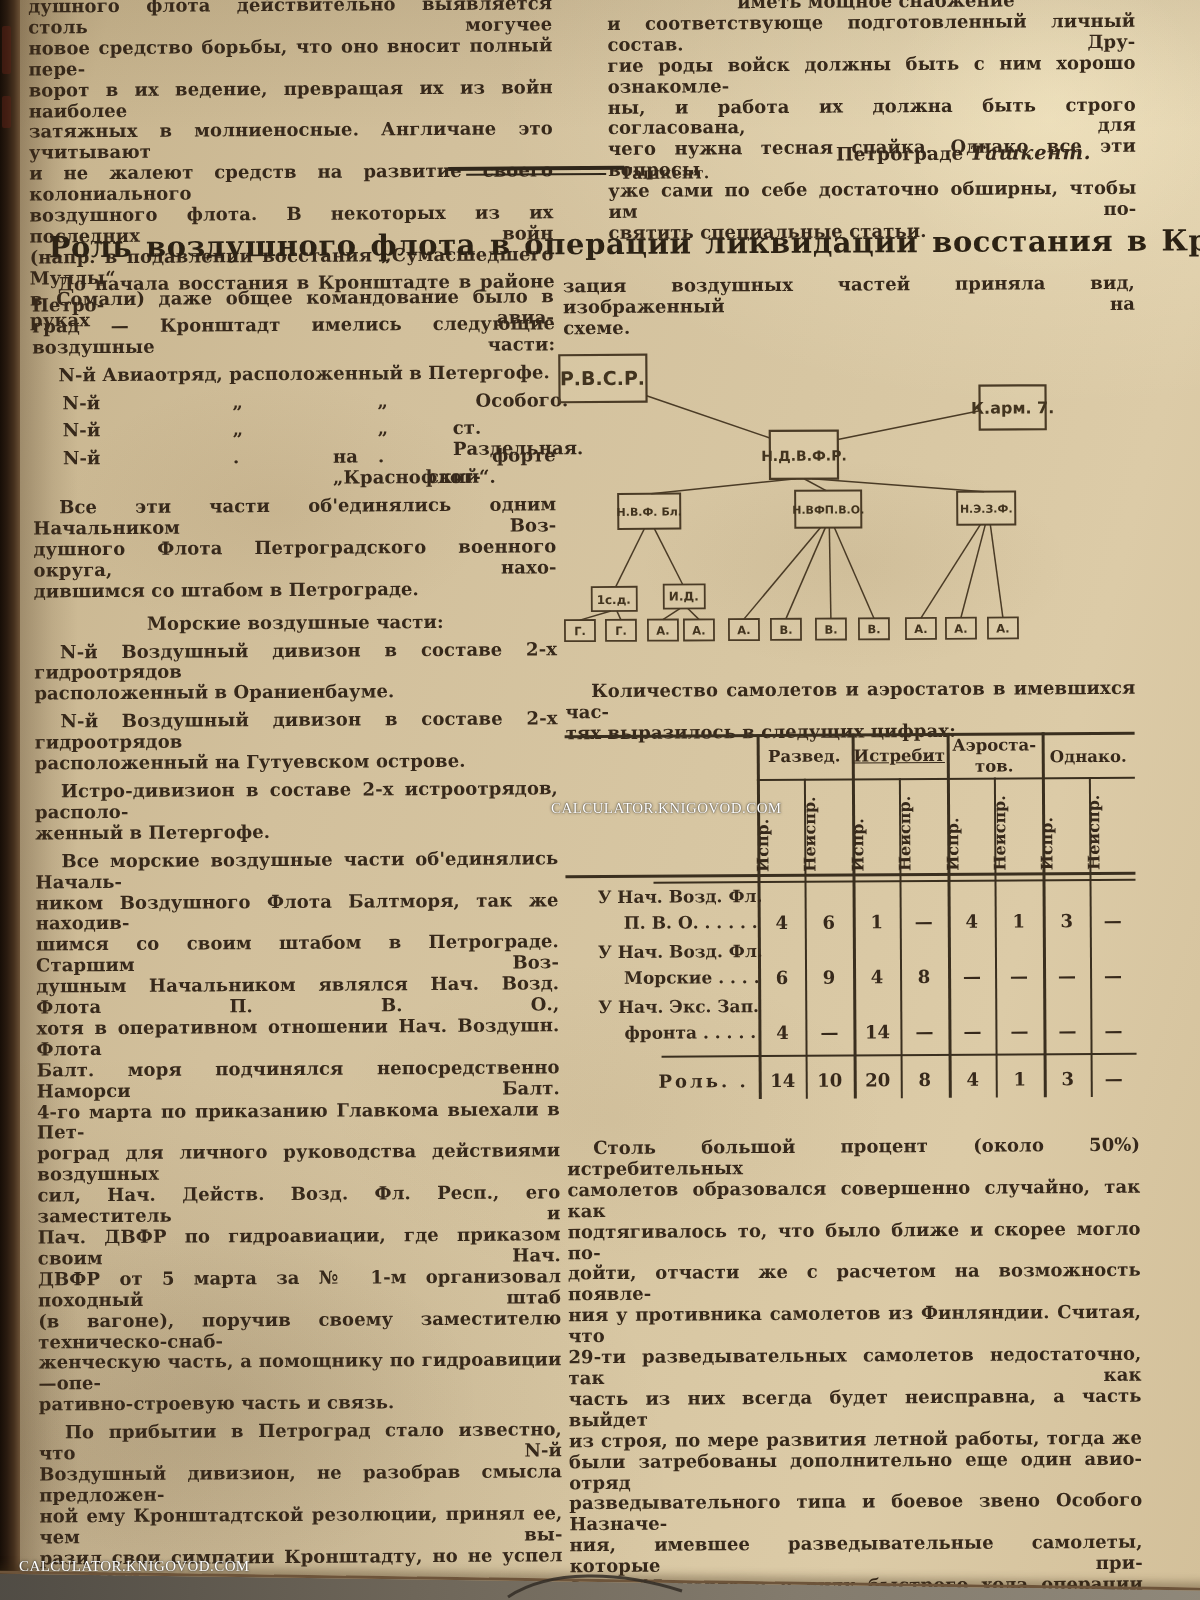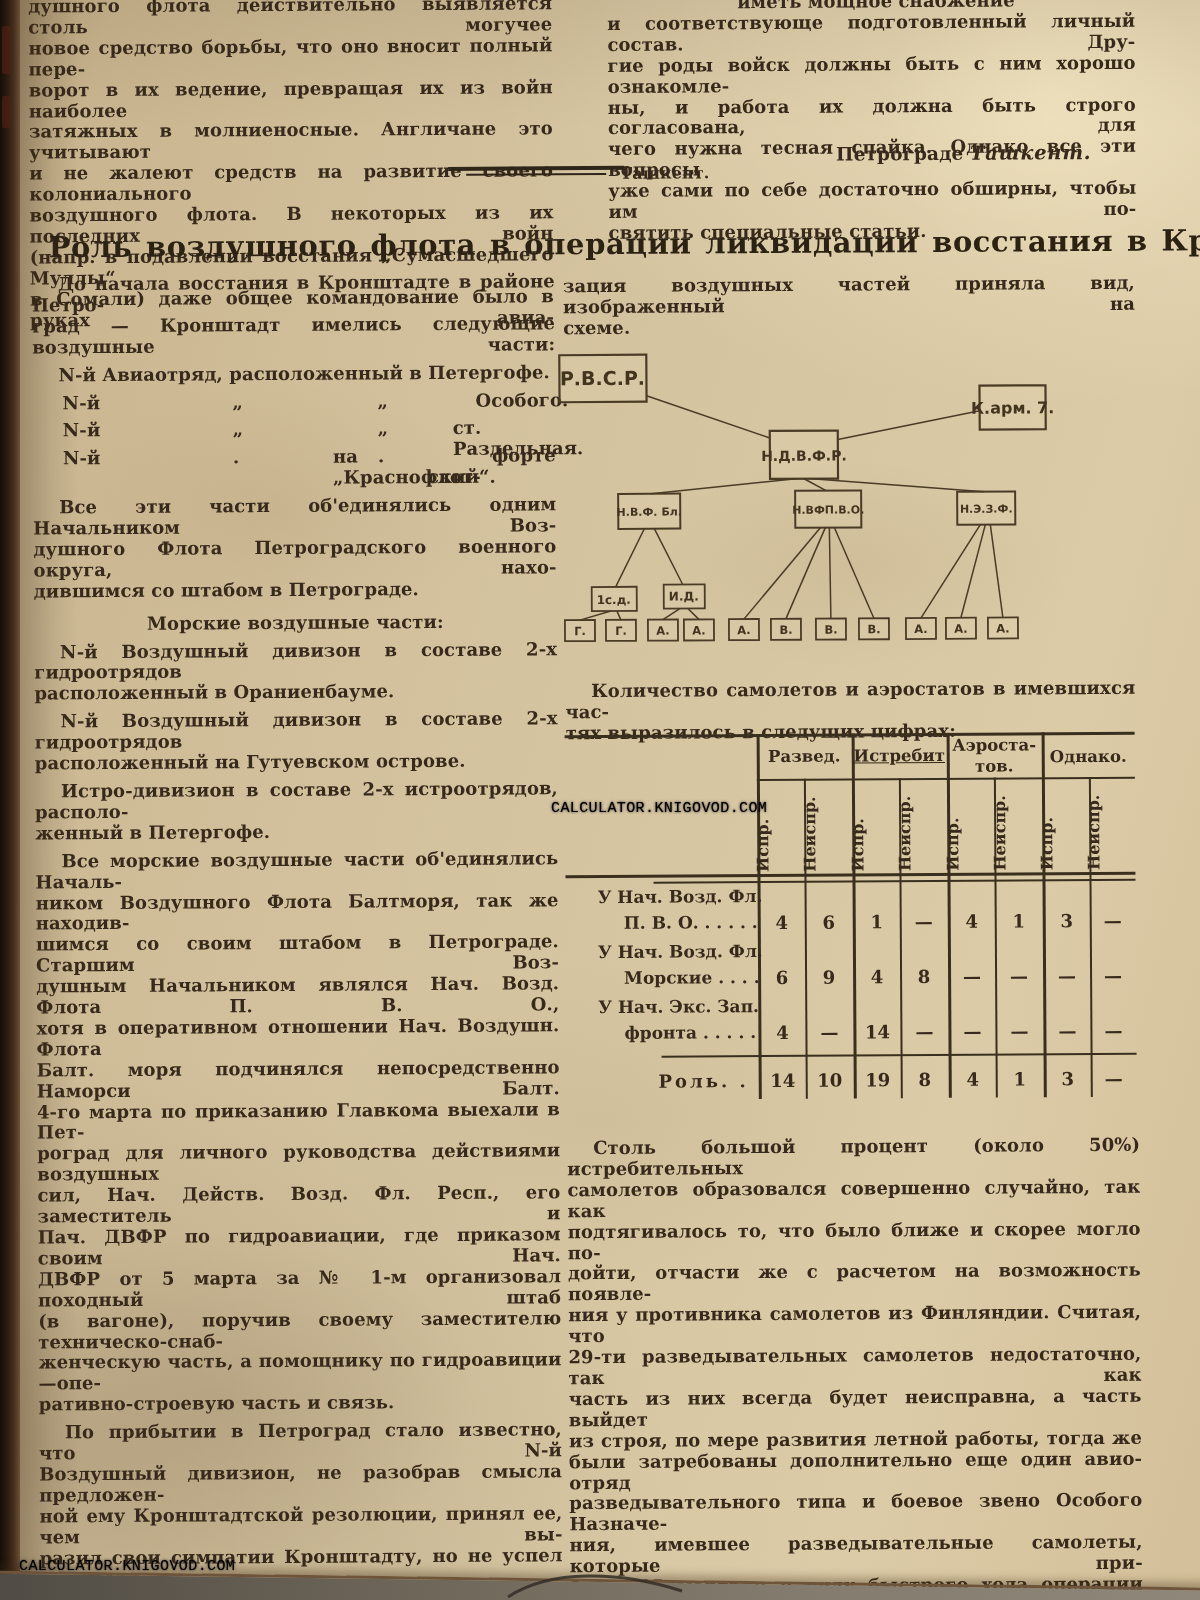--- a/index.html
+++ b/index.html
@@ -36,22 +36,22 @@
 
   
   .floor{position:absolute;left:-30px;top:1588px;width:1270px;height:90px;z-index:10;
     transform-origin:100% 0;transform:rotate(0.8deg);
     border-top:3px solid #6d543a;
     box-shadow:0 -5px 9px rgba(60,42,20,.35);
     background:linear-gradient(90deg,#4e4a43,#6e6659 35%,#837b6d 65%,#90897b);}
   .thread{position:absolute;left:500px;top:1566px;z-index:12;}
 
   
-  .wm{position:absolute;z-index:40;font-family:Liberation Mono, monospace;
-    font-size:15px;letter-spacing:.4px;color:#000000;
+  .wm{position:absolute;z-index:40;font-family:Liberation Serif, serif;
+    font-size:15px;letter-spacing:.4px;color:#ffffff;
     text-shadow:0 0 3px rgba(55,50,40,.95),0 0 1px rgba(55,50,40,.9);}
   .wm1{left:551px;top:800px;}
   .wm2{left:19px;top:1558px;}
 
   
   .content{position:absolute;inset:0;z-index:5;transform:rotate(-0.35deg);color:var(--ink,#37291b);}
   .col{position:absolute;font-size:18px;line-height:20.9px;font-weight:700;letter-spacing:.1px;}
   .ln{text-align:justify;}
   .ln.j{text-align:justify;text-align-last:justify;}
   .ln.l{text-align:left;}
@@ -356,21 +356,21 @@
       <span class="val cc3">—</span>
       <span class="val cc4">—</span>
       <span class="val cc5">—</span>
       <span class="val cc6">—</span>
       <span class="val cc7">—</span>
     </div>
     <div class="trow ttotal">
       <div class="tlab">Роль. .</div>
       <span class="val cc0">14</span>
       <span class="val cc1">10</span>
-      <span class="val cc2">19</span>
+      <span class="val cc2">20</span>
       <span class="val cc3">8</span>
       <span class="val cc4">4</span>
       <span class="val cc5">1</span>
       <span class="val cc6">3</span>
       <span class="val cc7">—</span>
     </div>
   </div>
 
   <div class="col" id="right-para">
       <div class="ln j i">Столь большой процент (около 50%) истребительных</div>

